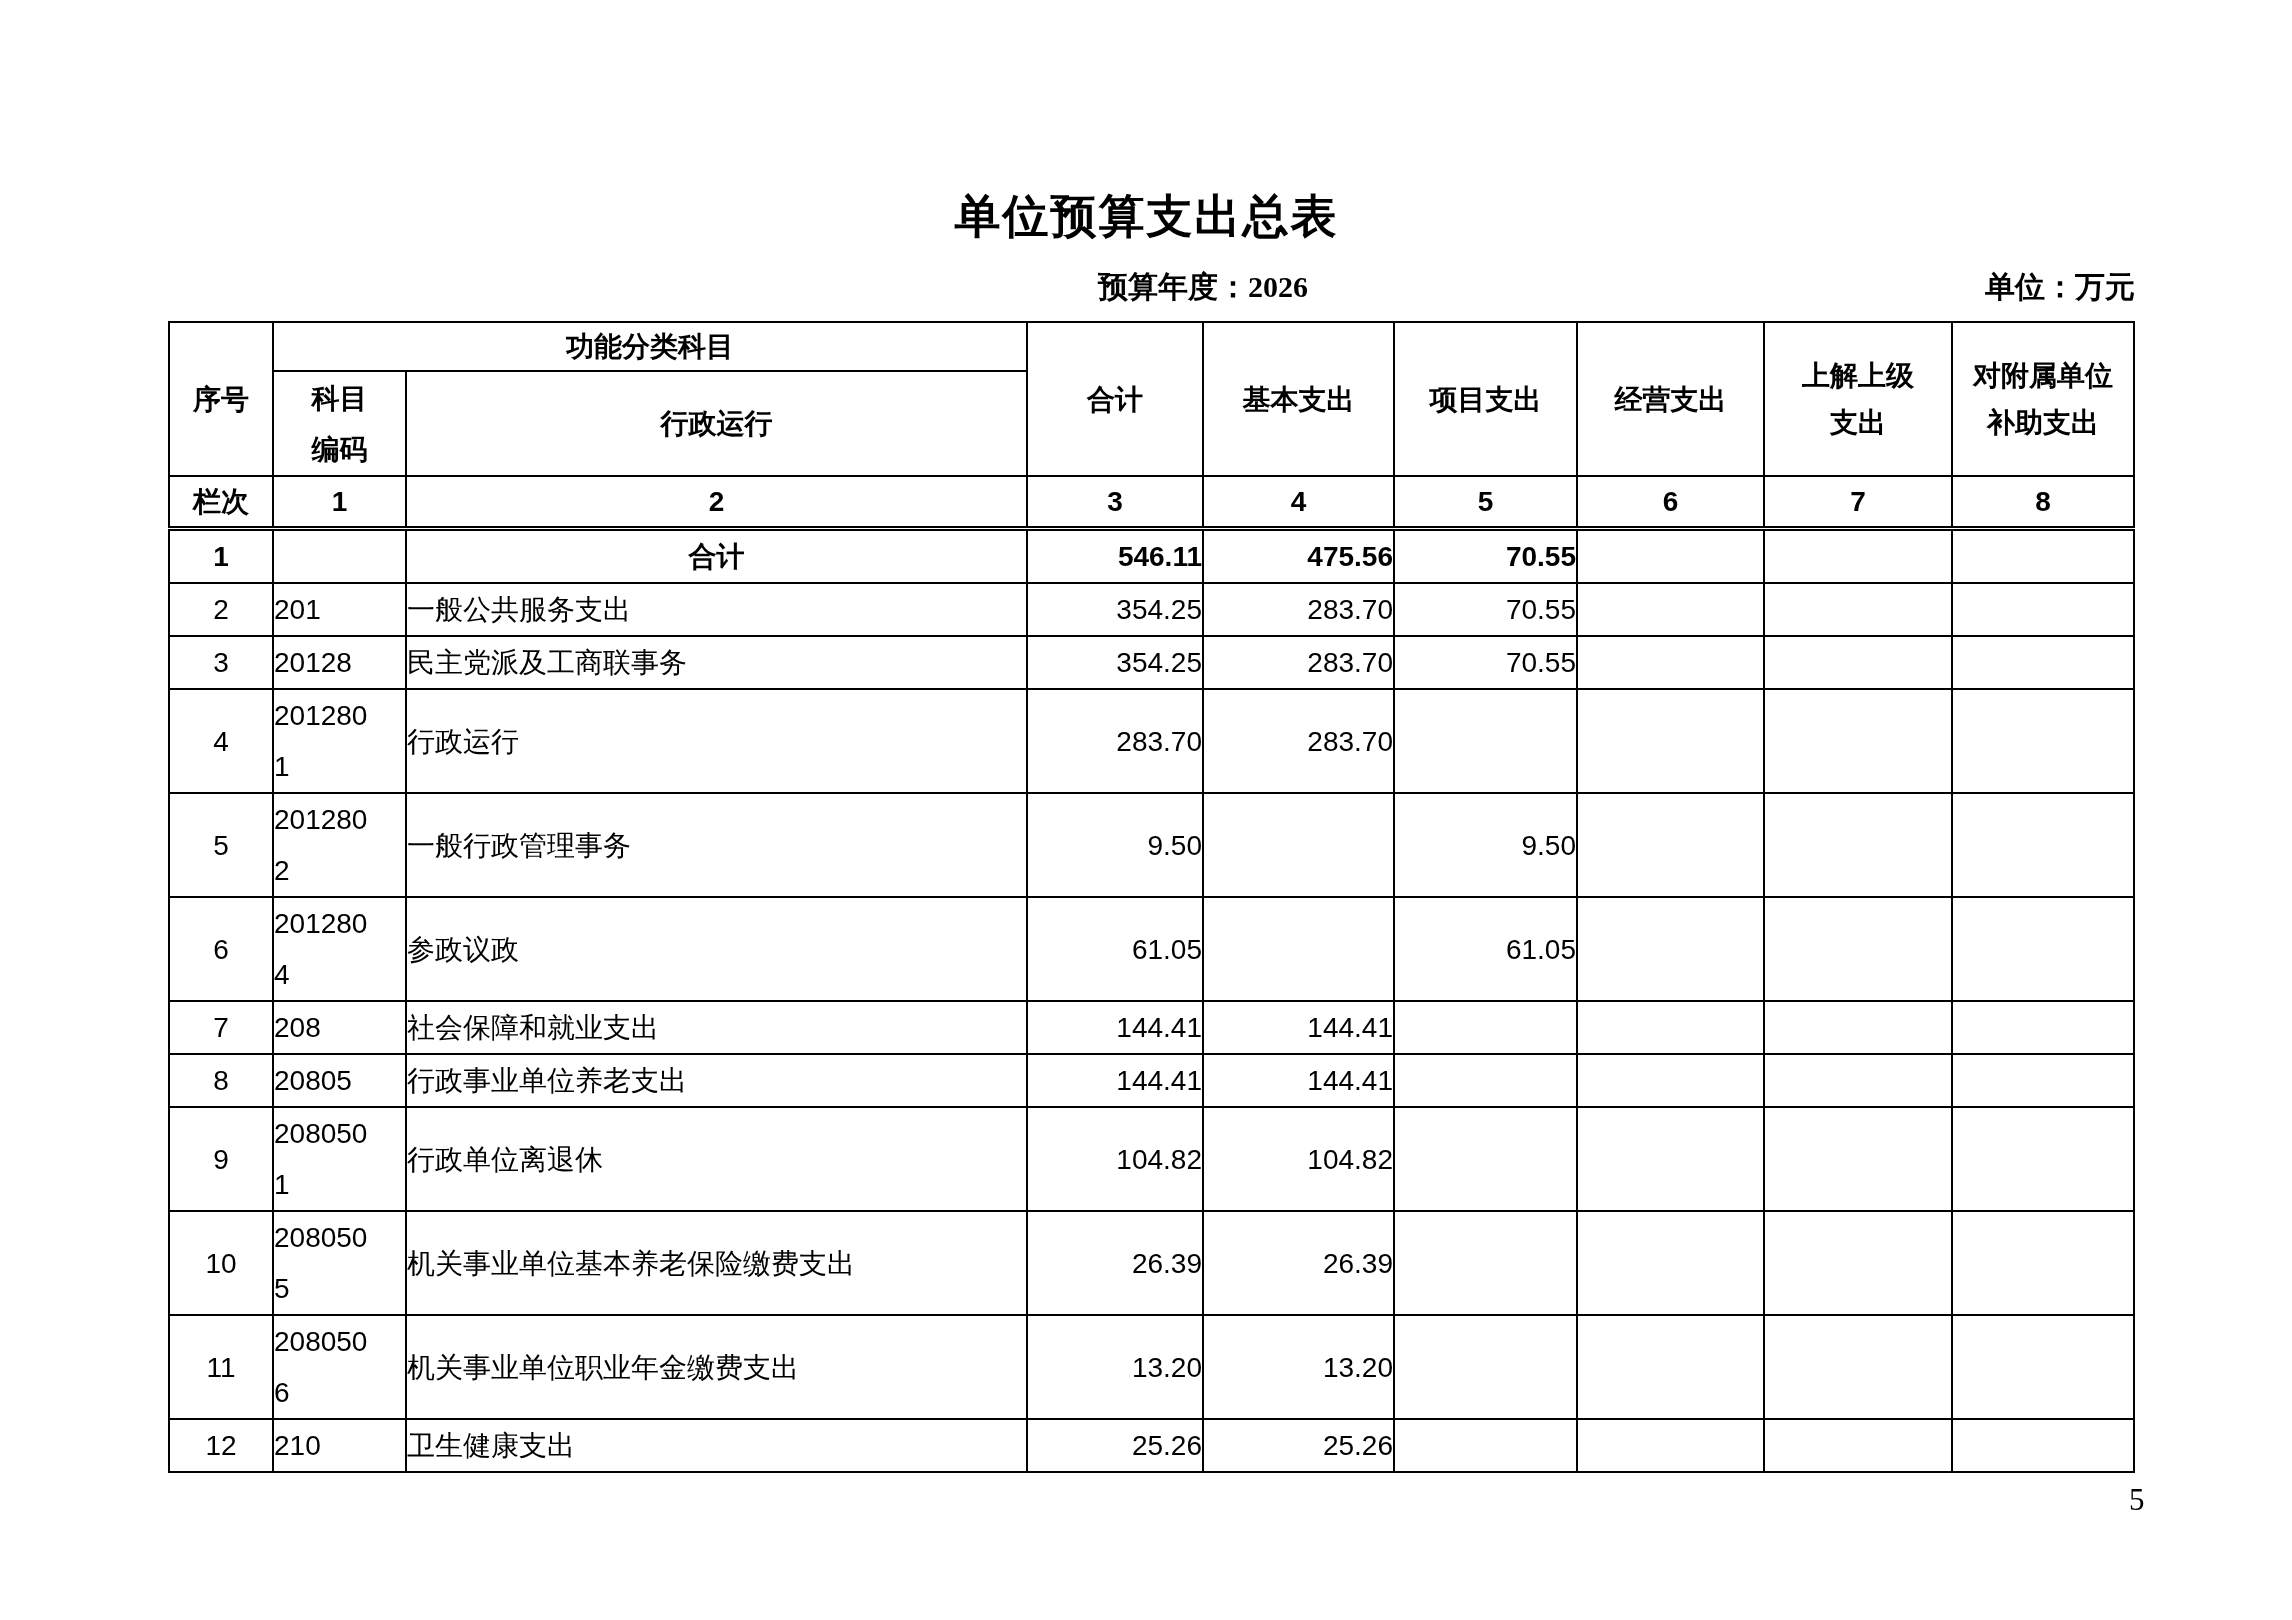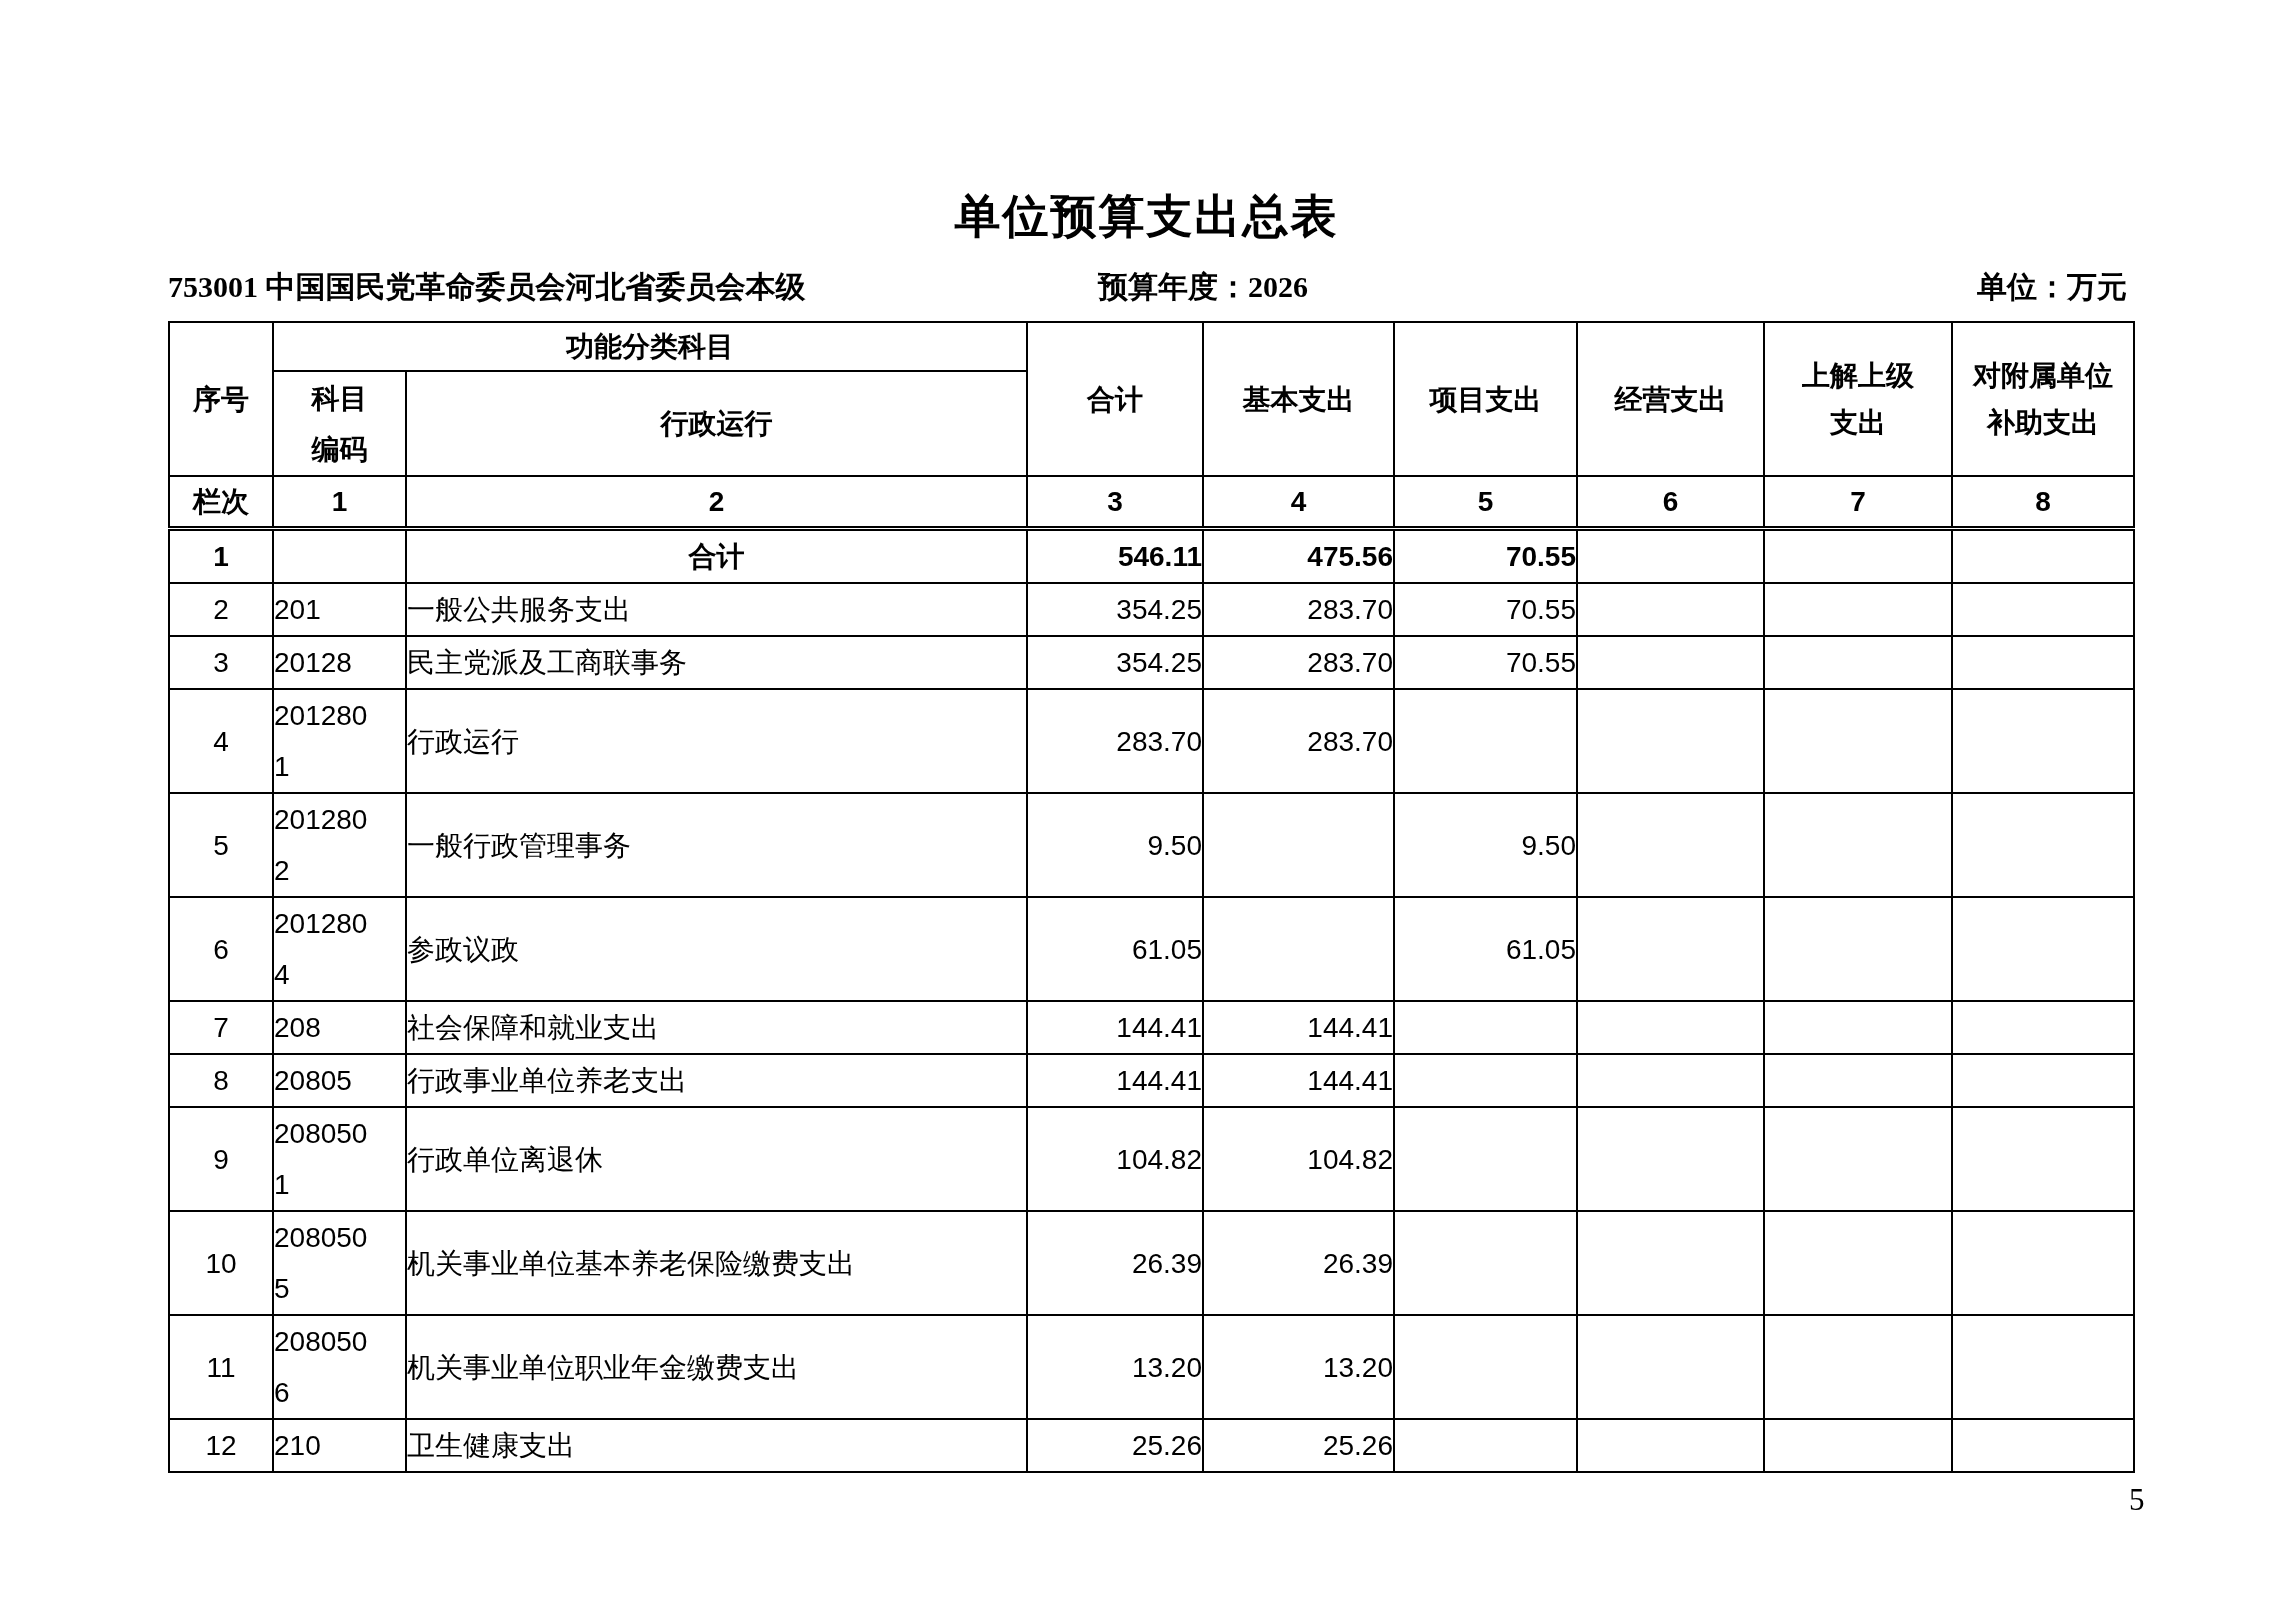--- a/index.html
+++ b/index.html
@@ -34,21 +34,21 @@
     top: 267px;
     left: 168px;
     width: 1967px;
     height: 41px;
     font-family: "Liberation Serif", serif;
     font-weight: bold;
     font-size: 30px;
   }
   .meta-org   { position: absolute; left: 0; top: 0; white-space: nowrap; }
   .meta-year  { position: absolute; left: 930px; top: 0; white-space: nowrap; text-align: center; }
-  .meta-unit  { position: absolute; right: 8px; top: 0; white-space: nowrap; }
+  .meta-unit  { position: absolute; right: 0; top: 0; white-space: nowrap; }
 
   table.budget {
     position: absolute;
     left: 168px;
     top: 321px;
     width: 1967px;
     table-layout: fixed;
     border-collapse: collapse;
     border: 2.9px solid #000000;
   }
@@ -97,21 +97,20 @@
   }
 </style>
 </head>
 <body>
 
 <div class="page">
 
   <h1 class="doc-title">单位预算支出总表</h1>
 
   <div class="meta-row">
-    <span class="meta-org">753001 中国国民党革命委员会河北省委员会本级</span>
     <span class="meta-year">预算年度：2026</span>
     <span class="meta-unit">单位：万元</span>
   </div>
 
   <table class="budget">
     <colgroup>
       <col style="width:104px">
       <col style="width:133px">
       <col style="width:621px">
       <col style="width:176px">

